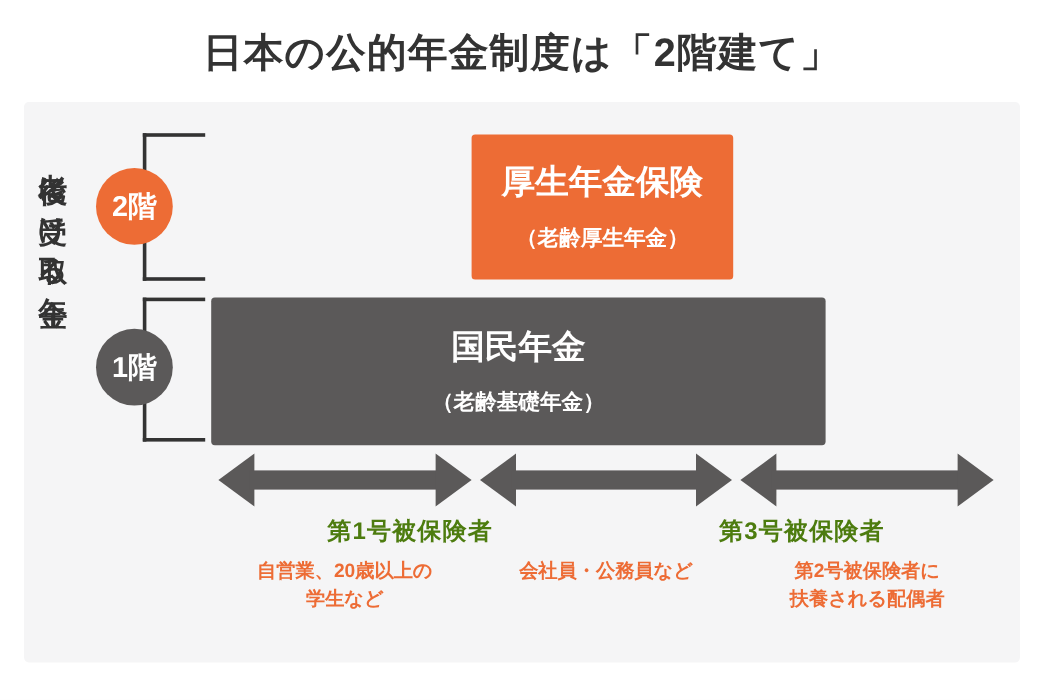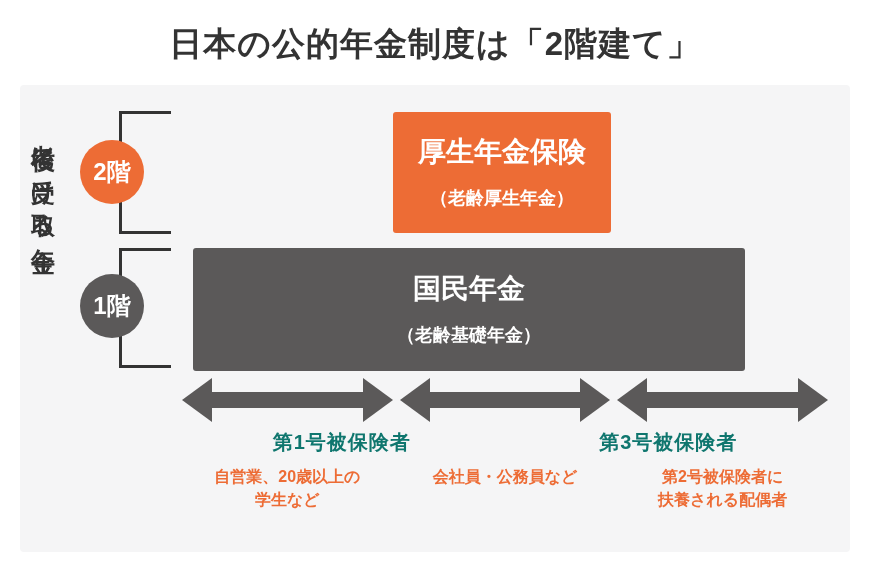--- a/index.html
+++ b/index.html
@@ -41,21 +41,21 @@
   }
   .badge-2{top:55px;background:var(--orange);}
   .badge-1{top:189px;background:var(--gray);}
   .pension-box{
     position:absolute;border-radius:3px;color:#ffffff;
     display:flex;flex-direction:column;align-items:center;justify-content:center;
     text-align:center;
     gap:12px;
   }
   .box-orange{left:373px;top:27px;width:218px;height:121px;background:var(--orange);}
-  .box-gray{left:173px;top:163px;width:552px;height:123px;background:var(--gray);}
+  .box-gray{left:156px;top:163px;width:512px;height:123px;background:var(--gray);}
   .box-title{font-size:28px;font-weight:bold;line-height:1.2;}
   .box-subtitle{font-size:18px;font-weight:bold;margin-top:7px;line-height:1.2;}
   .arrows-row{
     position:absolute;left:162px;top:293px;width:646px;height:44px;
     display:flex;gap:7px;
   }
   .double-arrow{position:relative;flex:1;height:44px;}
   .double-arrow::before{
     content:"";position:absolute;left:0;top:0;width:0;height:0;
     border-top:22px solid transparent;border-bottom:22px solid transparent;
@@ -68,21 +68,21 @@
   }
   .arrow-shaft{
     position:absolute;left:26px;right:26px;top:14px;height:16px;background:var(--gray);
   }
   .labels-row,.desc-row{
     position:absolute;left:162px;width:646px;display:flex;gap:7px;
   }
   .labels-row{top:344px;}
   .desc-row{top:380px;}
   .labels-row .cell,.desc-row .cell{flex:1;text-align:center;}
-  .category-label{font-size:20px;font-weight:bold;color:#0f766e;letter-spacing:1px;}
+  .category-label{font-size:20px;font-weight:bold;color:#4d7c0f;letter-spacing:1px;}
   .category-desc{font-size:16px;font-weight:bold;color:var(--orange);line-height:1.45;}
   .desc-line{display:block;}
 </style>
 </head>
 <body>
 
 <div class="page">
 
   <h1 class="page-title">日本の公的年金制度は「2階建て」</h1>
 

